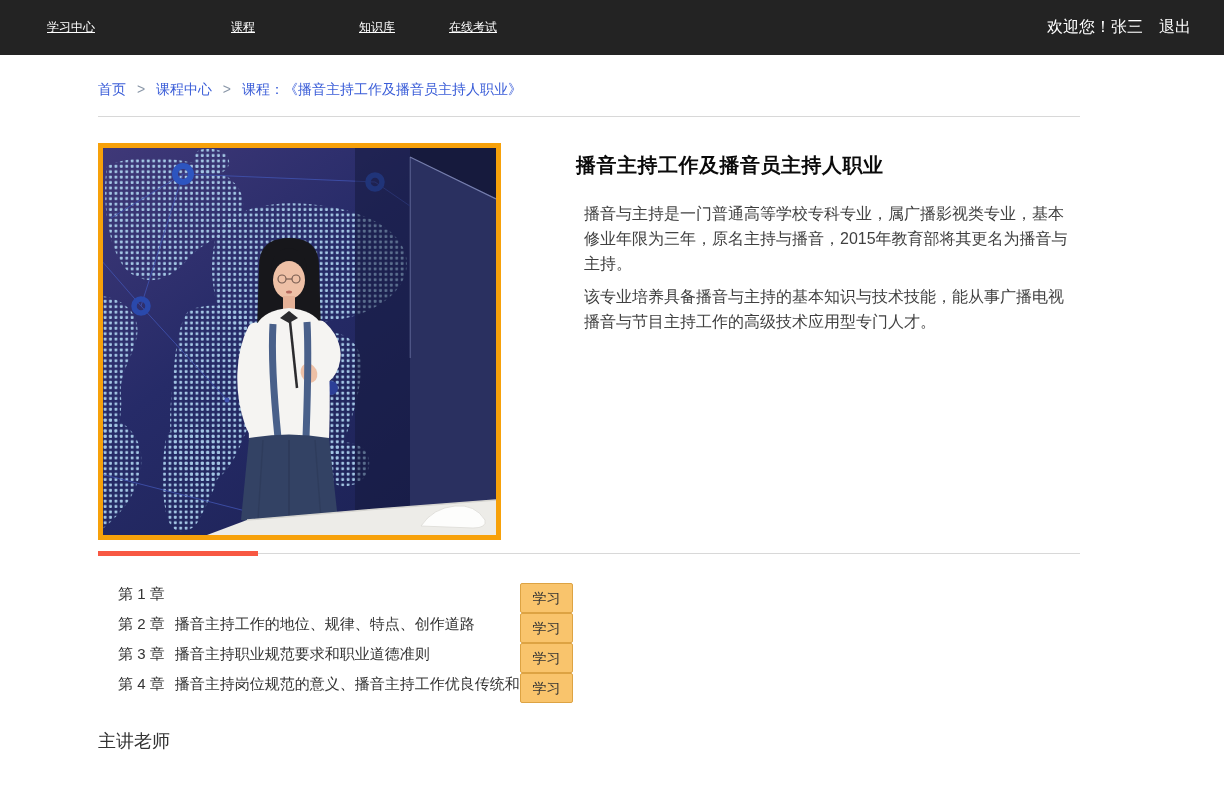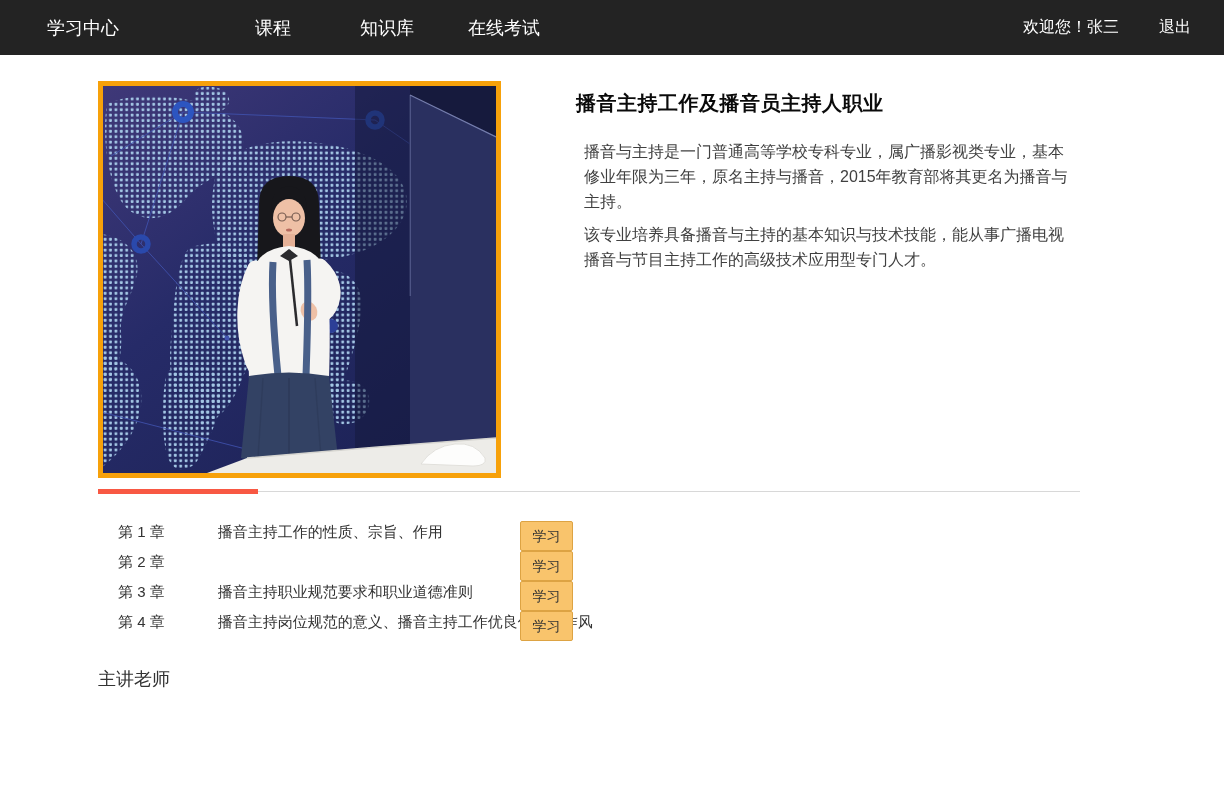--- a/index.html
+++ b/index.html
@@ -7,26 +7,26 @@
   body {
     width:1224px; height:812px; overflow:hidden; background:#fff;
     font-family:"Liberation Sans","DejaVu Sans",sans-serif;
     position:relative;
   }
   
   .nav {
     height:55px; background:var(--nav_bg); display:flex; align-items:center;
     color:var(--nav_text);
   }
-  .nav-item { font-size:18px; cursor:pointer; white-space:nowrap; }
+  .nav-item { font-size:12px; cursor:pointer; white-space:nowrap;text-decoration:underline; }
   #nav-0 { margin-left:47px; }
   #nav-1 { margin-left:136px; }
-  #nav-2 { margin-left:69px; }
+  #nav-2 { margin-left:104px; }
   #nav-3 { margin-left:54px; }
-  .nav-right { margin-left:auto; margin-right:33px; display:flex; align-items:center; gap:40px; font-size:16px; }
+  .nav-right { margin-left:auto; margin-right:33px; display:flex; align-items:center; gap:16px; font-size:16px; }
   .logout { cursor:pointer; }
   
   .container { margin-left:98px; width:982px; }
   
   .breadcrumb {
     padding:26px 0 17px; font-size:14px; border-bottom:1px solid var(--divider);
     color:var(--link_blue); white-space:nowrap;
   }
   .bc-link { color:var(--link_blue); cursor:pointer; }
   .bc-sep { color:#8a97a8; margin:0 7px; }
@@ -51,21 +51,21 @@
   .section-rule::before {
     content:""; position:absolute; left:0; right:0; top:2px; height:1px; background:var(--divider);
   }
   .section-rule::after {
     content:""; position:absolute; left:0; top:0; width:160px; height:5px; background:var(--accent_red);
   }
   
   .chapters { margin-top:23px; }
   .chapter-row {
     position:relative; display:flex; align-items:center; height:30px;
-    padding-left:20px; font-size:15px; color:#333;gap:43px;
+    padding-left:20px; font-size:15px; color:#333;
   }
   .ch-no { flex:none; white-space:pre; }
   .ch-title { margin-left:10px; flex:none; white-space:nowrap; }
   .study-btn {
     position:absolute; left:422px; top:4px; width:53px; height:30px;
     background:var(--button_bg); border:1px solid var(--button_border); border-radius:2px;
     color:var(--button_text); font-size:14px; line-height:20px; text-align:center;
     cursor:pointer; padding:0; font-family:inherit;
   }
   .teacher-head { margin-top:30px; }
@@ -79,20 +79,27 @@
   <div class="nav-item" id="nav-2">知识库</div>
   <div class="nav-item" id="nav-3">在线考试</div>
   <div class="nav-right">
     <span class="welcome">欢迎您！张三</span>
     <span class="logout">退出</span>
   </div>
 </header>
 
 <div class="container">
 
+  <div class="breadcrumb">
+    <span class="bc-link">首页</span>
+    <span class="bc-sep">&gt;</span>
+    <span class="bc-link">课程中心</span>
+    <span class="bc-sep">&gt;</span>
+    <span class="bc-current">课程：《播音主持工作及播音员主持人职业》</span>
+  </div>
 
   <div class="course-head">
 
     <figure class="cover">
       <svg viewBox="0 0 393 387" width="393" height="387" xmlns="http://www.w3.org/2000/svg">
         <defs>
           <linearGradient id="bgGrad" x1="0" y1="0" x2="0.8" y2="1">
             <stop offset="0" stop-color="#3f3878"></stop>
             <stop offset="0.45" stop-color="#262b68"></stop>
             <stop offset="1" stop-color="#1c2255"></stop>
@@ -187,25 +194,25 @@
         <p>该专业培养具备播音与主持的基本知识与技术技能，能从事广播电视播音与节目主持工作的高级技术应用型专门人才。</p>
       </div>
     </div>
   </div>
 
   <div class="section-rule"></div>
 
   <div class="chapters">
     <div class="chapter-row">
       <span class="ch-no">第 1 章</span>
-      <span class="ch-title">播音主持工作的性质、宗旨、作用</span>
       <button class="study-btn">学习</button>
     </div>
     <div class="chapter-row">
       <span class="ch-no">第 2 章</span>
+      <span class="ch-title">播音主持工作的地位、规律、特点、创作道路</span>
       <button class="study-btn">学习</button>
     </div>
     <div class="chapter-row">
       <span class="ch-no">第 3 章</span>
       <span class="ch-title">播音主持职业规范要求和职业道德准则</span>
       <button class="study-btn">学习</button>
     </div>
     <div class="chapter-row">
       <span class="ch-no">第 4 章</span>
       <span class="ch-title">播音主持岗位规范的意义、播音主持工作优良传统和作风</span>

